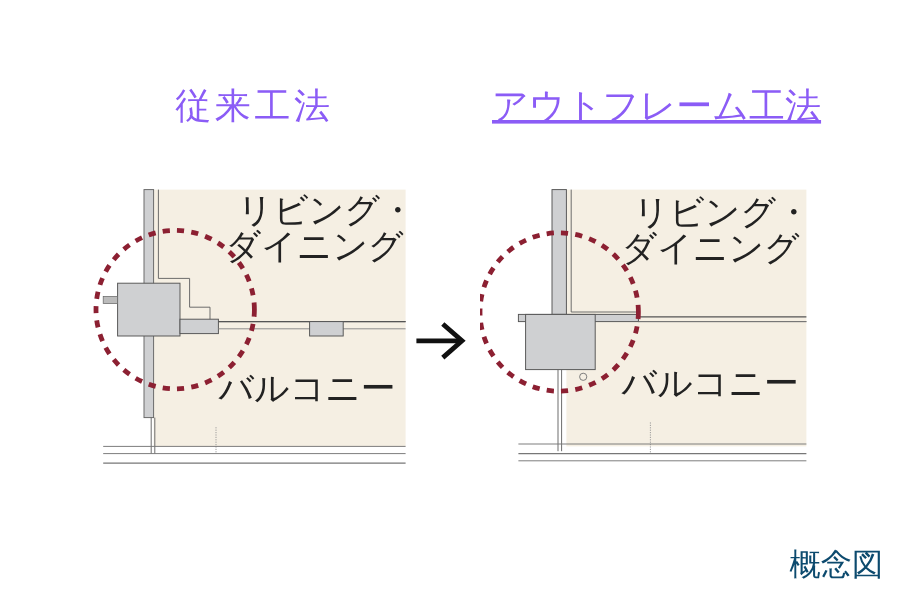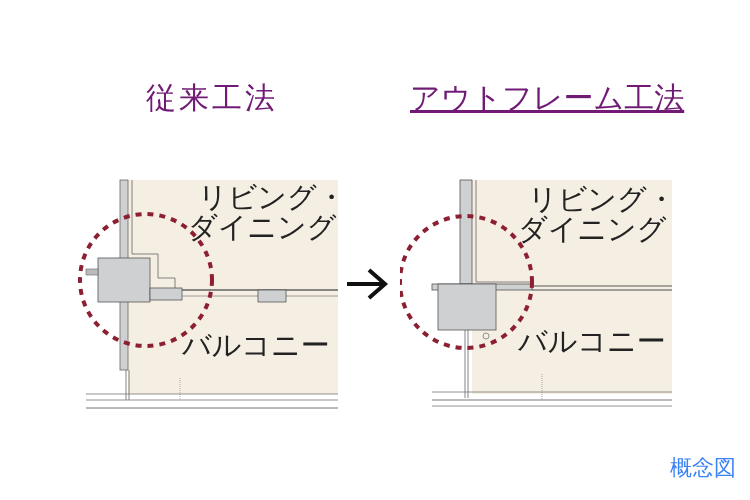--- a/index.html
+++ b/index.html
@@ -1,22 +1,22 @@
 <!DOCTYPE html>
 <html><head>
   <meta charset="utf-8">
   <style>
     html, body { margin: 0; padding: 0; }
     body { width: 750px; height: 500px; background: #ffffff; position: relative; overflow: hidden; font-family: "DejaVu Serif", serif; }
-    .title { position: absolute; top: 78px; font-size: 30px; color: #701a75; font-family: "DejaVu Serif", serif; letter-spacing: 3px; white-space: nowrap; }
-    .panel { position: absolute; top: 178px; width: 270px; height: 240px; }
+    .title { position: absolute; top: 68px; font-size: 30px; color: #8b5cf6; font-family: "DejaVu Serif", serif; letter-spacing: 3px; white-space: nowrap; }
+    .panel { position: absolute; top: 156px; width: 270px; height: 240px; }
     .panel svg { position: absolute; left: 0; top: 0; }
     .lbl { position: absolute; font-family: "DejaVu Serif", serif; font-size: 29px; color: #222; line-height: 30px; white-space: nowrap; }
     .arrow { position: absolute; left: 343px; top: 266px; width: 50px; height: 36px; }
-    .caption { position: absolute; right: 14px; top: 453px; font-family: "DejaVu Sans", sans-serif; font-size: 22px; color: #3b82f6; }
+    .caption { position: absolute; right: 14px; top: 453px; font-family: "DejaVu Sans", sans-serif; font-size: 26px; color: #0c4a6e; }
   </style>
 </head>
 <body>
 
 <div class="title" style="left:146px;">従来工法</div>
 <div class="title" style="left:410px; letter-spacing:0;text-decoration:underline;">アウトフレーム工法</div>
 
 <div class="panel" style="left:70px;">
   <svg width="270" height="240" viewBox="0 0 270 240">
 

